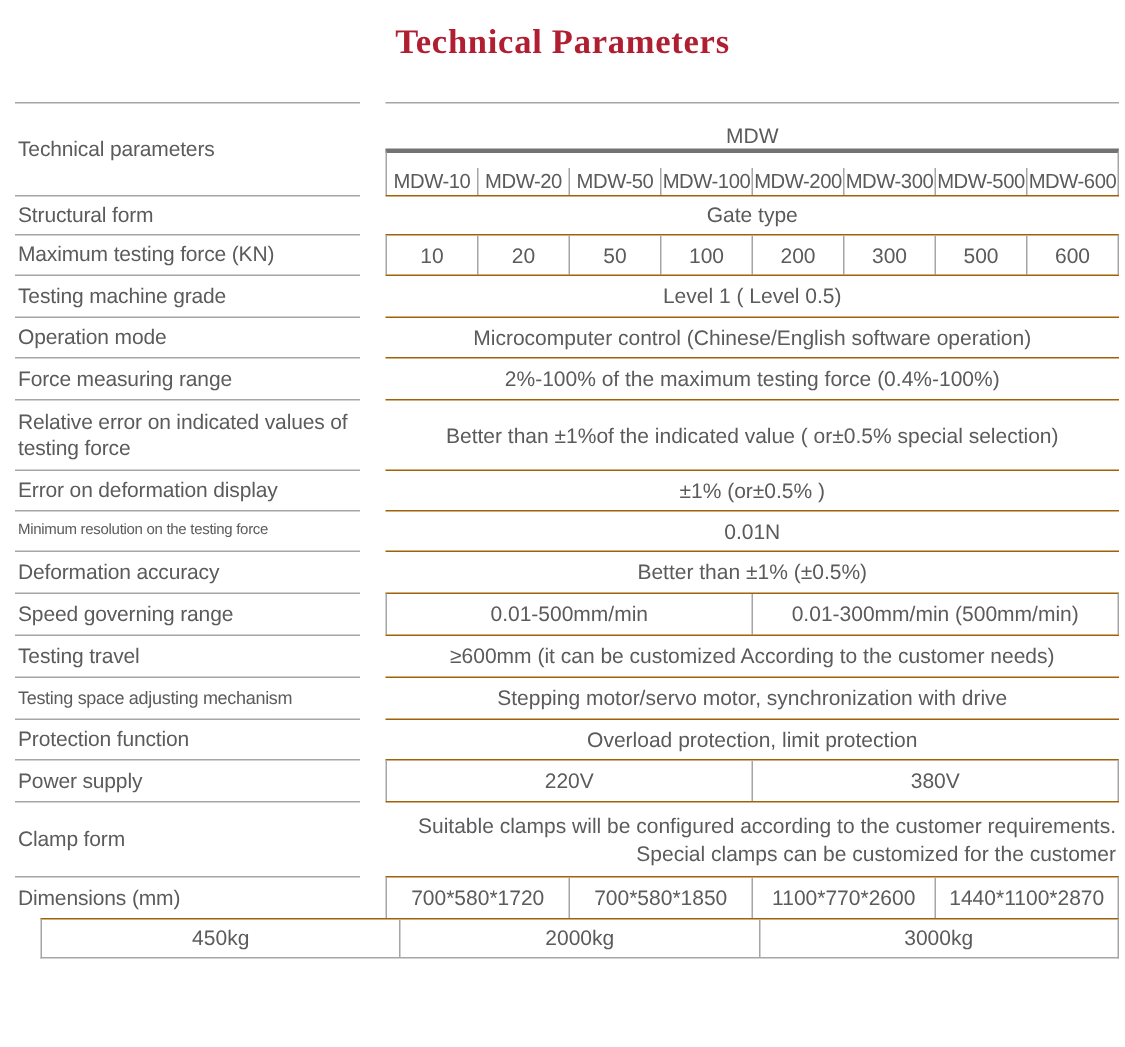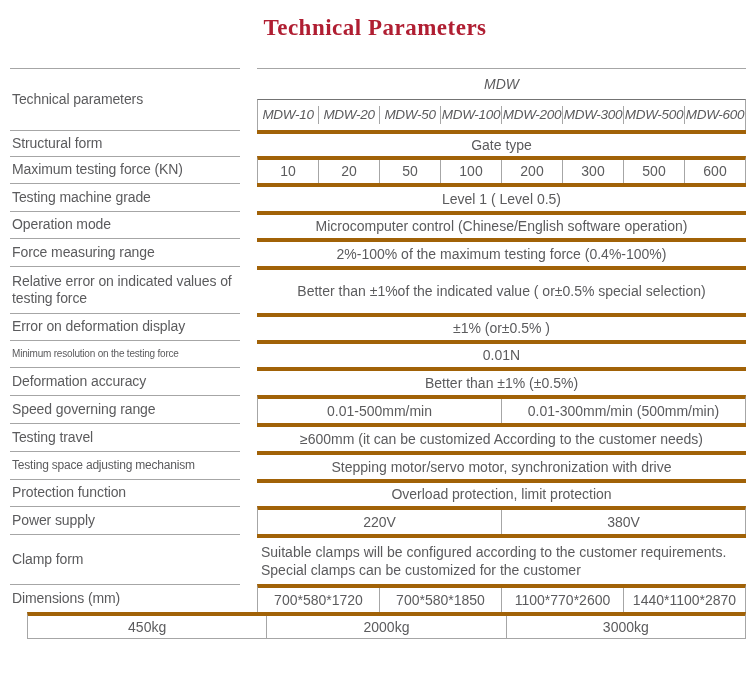--- a/index.html
+++ b/index.html
@@ -30,41 +30,41 @@
     display: flex; align-items: center;
     padding-left: 2px;
     line-height: 1.25;
     letter-spacing: -0.1px;
   }
   .label.shrink { font-size: 10px; letter-spacing: -0.2px; }
   .label.shrink2 { font-size: 12px; letter-spacing: -0.2px; }
   .gap { width: 17px; }
   .value {
     flex: 1;
-    border-top: 4px solid #a16207;
+    border-top: 1px solid #a16207;
     display: flex;
     align-items: stretch;
   }
   .value.outer { border-left: 1px solid #a6a6a6; border-right: 1px solid #a6a6a6; }
   .cell {
     flex: 1;
     display: flex; align-items: center; justify-content: center;
     text-align: center;
     padding: 0 2px;
     line-height: 1.3;
   }
   .cell + .cell { border-left: 1px solid #a6a6a6; }
-  .cell.left { justify-content: flex-start; text-align: left; padding-left: 4px; }
+  .cell.left { justify-content: flex-start; text-align: right; padding-left: 4px; }
   .row.last .label, .row.last .value { border-bottom: 1px solid #a6a6a6; }
   
   .hstack { flex: 1; display: flex; flex-direction: column; }
-  .hrow { display: flex; align-items: center; font-style: italic; }
+  .hrow { display: flex; align-items: flex-end; }
   .hrow-series { height: 31px; border-top: 1px solid #a6a6a6; }
   .hrow-series .cell { border: none; }
-  .hrow-models { height: 31px; border-top: 1px solid #737373;
+  .hrow-models { height: 31px; border-top: 3px solid #737373;
     border-left: 1px solid #a6a6a6; border-right: 1px solid #a6a6a6; }
   .hrow-models .cell { font-size: 13.5px; letter-spacing: -0.3px; padding: 0; }
 </style>
 </head>
 <body>
 
 <h1 class="page-title">Technical Parameters</h1>
 
 <div class="spec-table">
 

